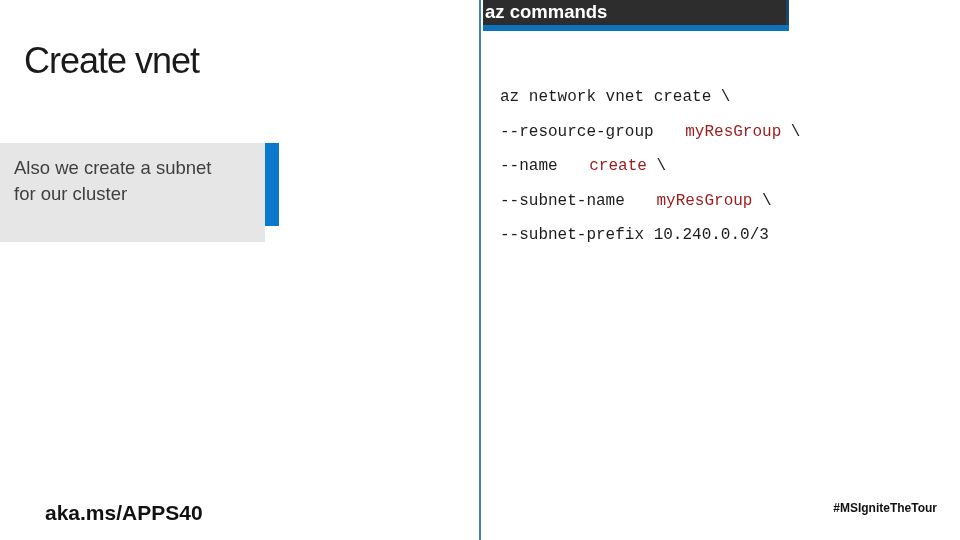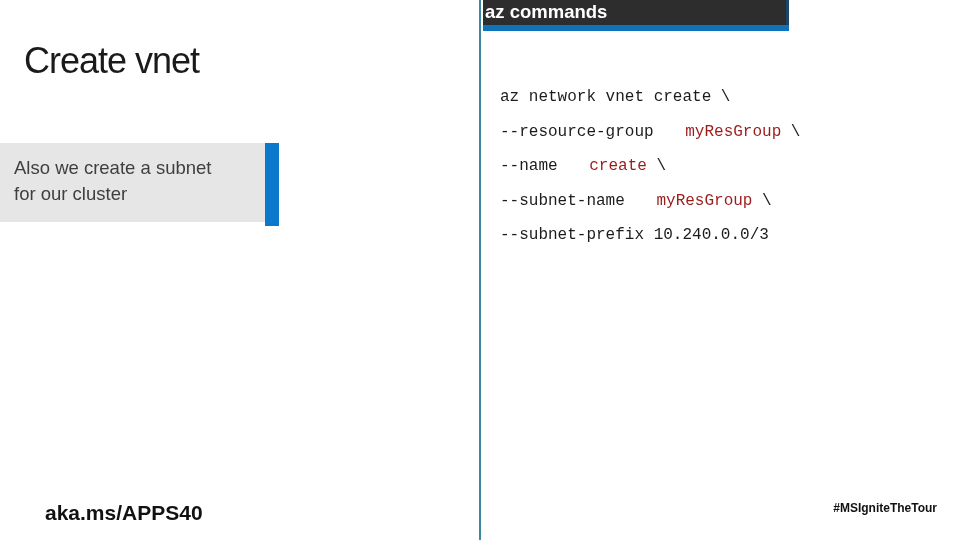--- a/index.html
+++ b/index.html
@@ -24,21 +24,21 @@
     background:var(--divider-teal);
   }
   .title{
     position:absolute;left:24px;top:40px;
     font-size:36px;font-weight:400;letter-spacing:-1px;color:var(--text-dark);
   }
   .callout{
     position:absolute;left:0;top:143px;width:279px;height:83px;
   }
   .callout-body{
-    position:absolute;left:0;top:0;width:265px;height:79px;
+    position:absolute;left:0;top:0;width:265px;height:99px;
     background:var(--callout-bg);box-sizing:border-box;
     padding:12px 6px 0 14px;
   }
   .callout-body div{
     font-size:18.5px;line-height:26px;color:var(--callout-text);
   }
   .callout-bar{
     position:absolute;right:0;top:0;width:14px;height:83px;
     background:var(--accent-blue);
   }

